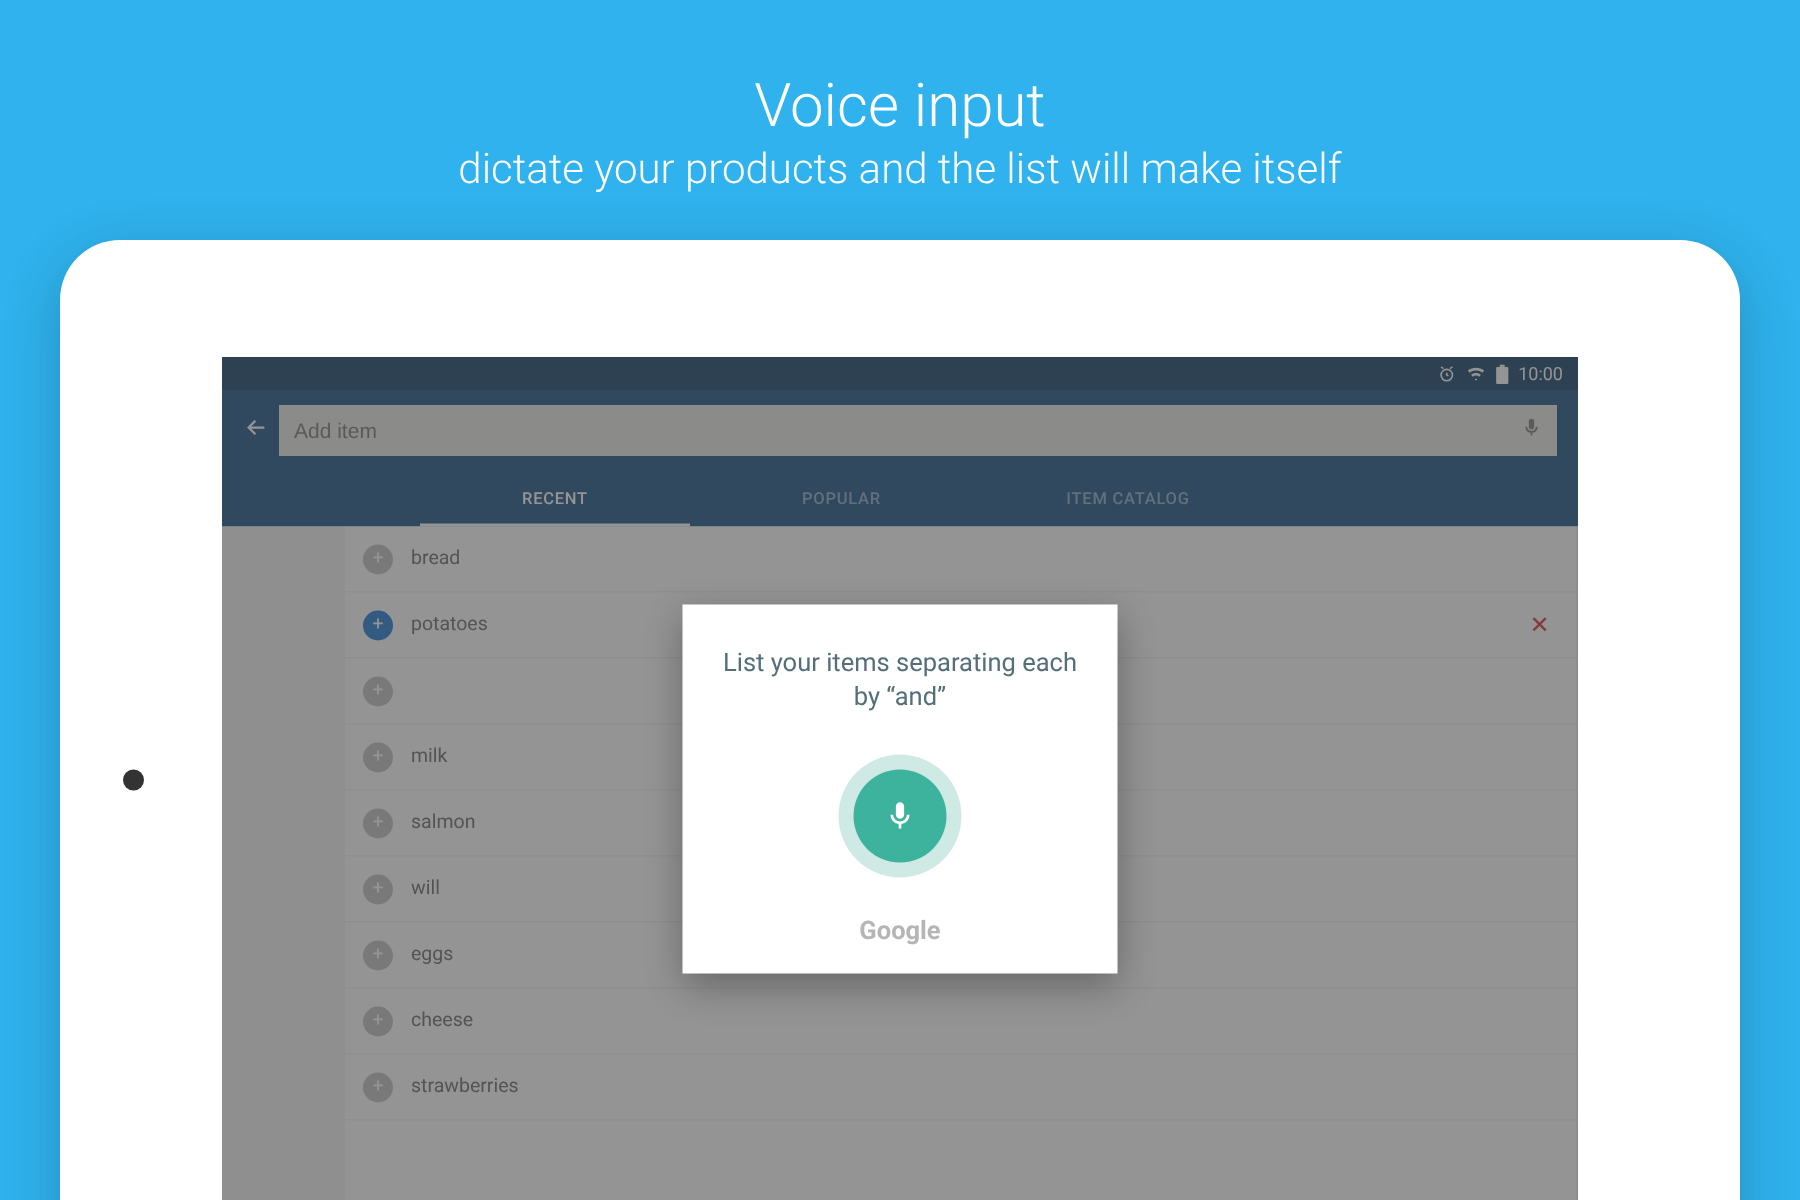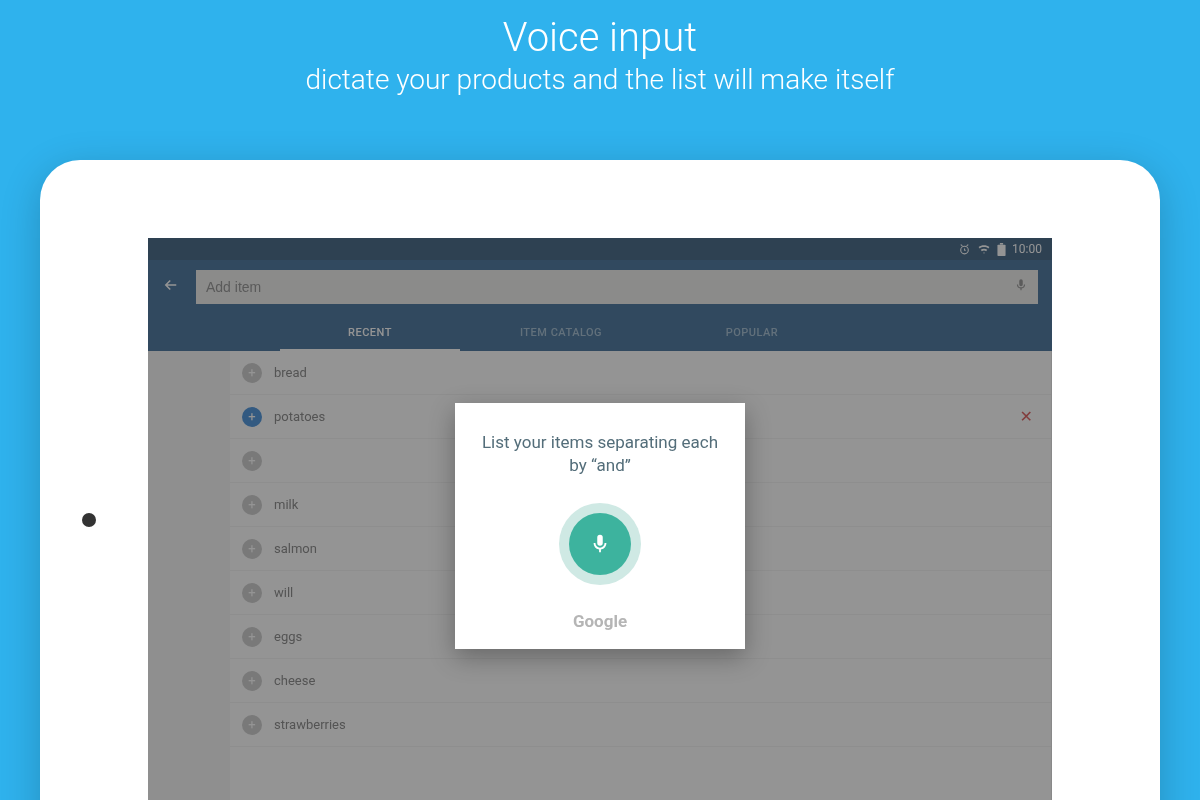--- a/index.html
+++ b/index.html
@@ -6,21 +6,21 @@
 body {
   font-family: -apple-system, BlinkMacSystemFont, 'Segoe UI', Roboto, sans-serif;
   background: #2fb2ed;
   width: 1200px;
   height: 800px;
   overflow: hidden;
   position: relative;
 }
 .promo-text {
   text-align: center;
-  padding-top: 14px;
+  padding-top: 47px;
   color: #fff;
 }
 .promo-title {
   font-size: 40px;
   font-weight: 300;
   margin-bottom: 2px;
 }
 .promo-subtitle {
   font-size: 28px;
   font-weight: 300;
@@ -73,21 +73,21 @@
   font-size: 12px;
 }
 .status-icon { display: inline-flex; }
 .app-header {
   background: #144d80;
   padding: 10px 14px 0;
 }
 .header-row {
   display: flex;
   align-items: center;
-  gap: 16px;
+  gap: 6px;
   margin-bottom: 12px;
 }
 .back-arrow {
   color: #fff;
   cursor: pointer;
 }
 .search-box {
   flex: 1;
   background: #e9e9e7;
   height: 34px;
@@ -269,22 +269,22 @@
           <input class="search-input" placeholder="Add item" style="">
           <span class="mic-btn">
             <svg width="14" height="18" viewBox="0 0 24 24" fill="currentColor">
                 <path d="M12 14a3 3 0 003-3V5a3 3 0 00-6 0v6a3 3 0 003 3zm5-3a5 5 0 01-10 0H5a7 7 0 006 6.9V21h2v-3.1A7 7 0 0019 11h-2z"></path>
               </svg>
           </span>
         </div>
       </div>
       <div class="tabs">
         <div class="tab active">RECENT</div>
+        <div class="tab">POPULAR</div>
         <div class="tab">ITEM CATALOG</div>
-        <div class="tab">POPULAR</div>
       </div>
     </div>
 
     <div class="content">
       <div class="left-gutter"></div>
       <div class="list-area">
         <div class="list-row">
           <span class="add-circle">+</span>
           <span class="item-label">bread</span>
         </div>

